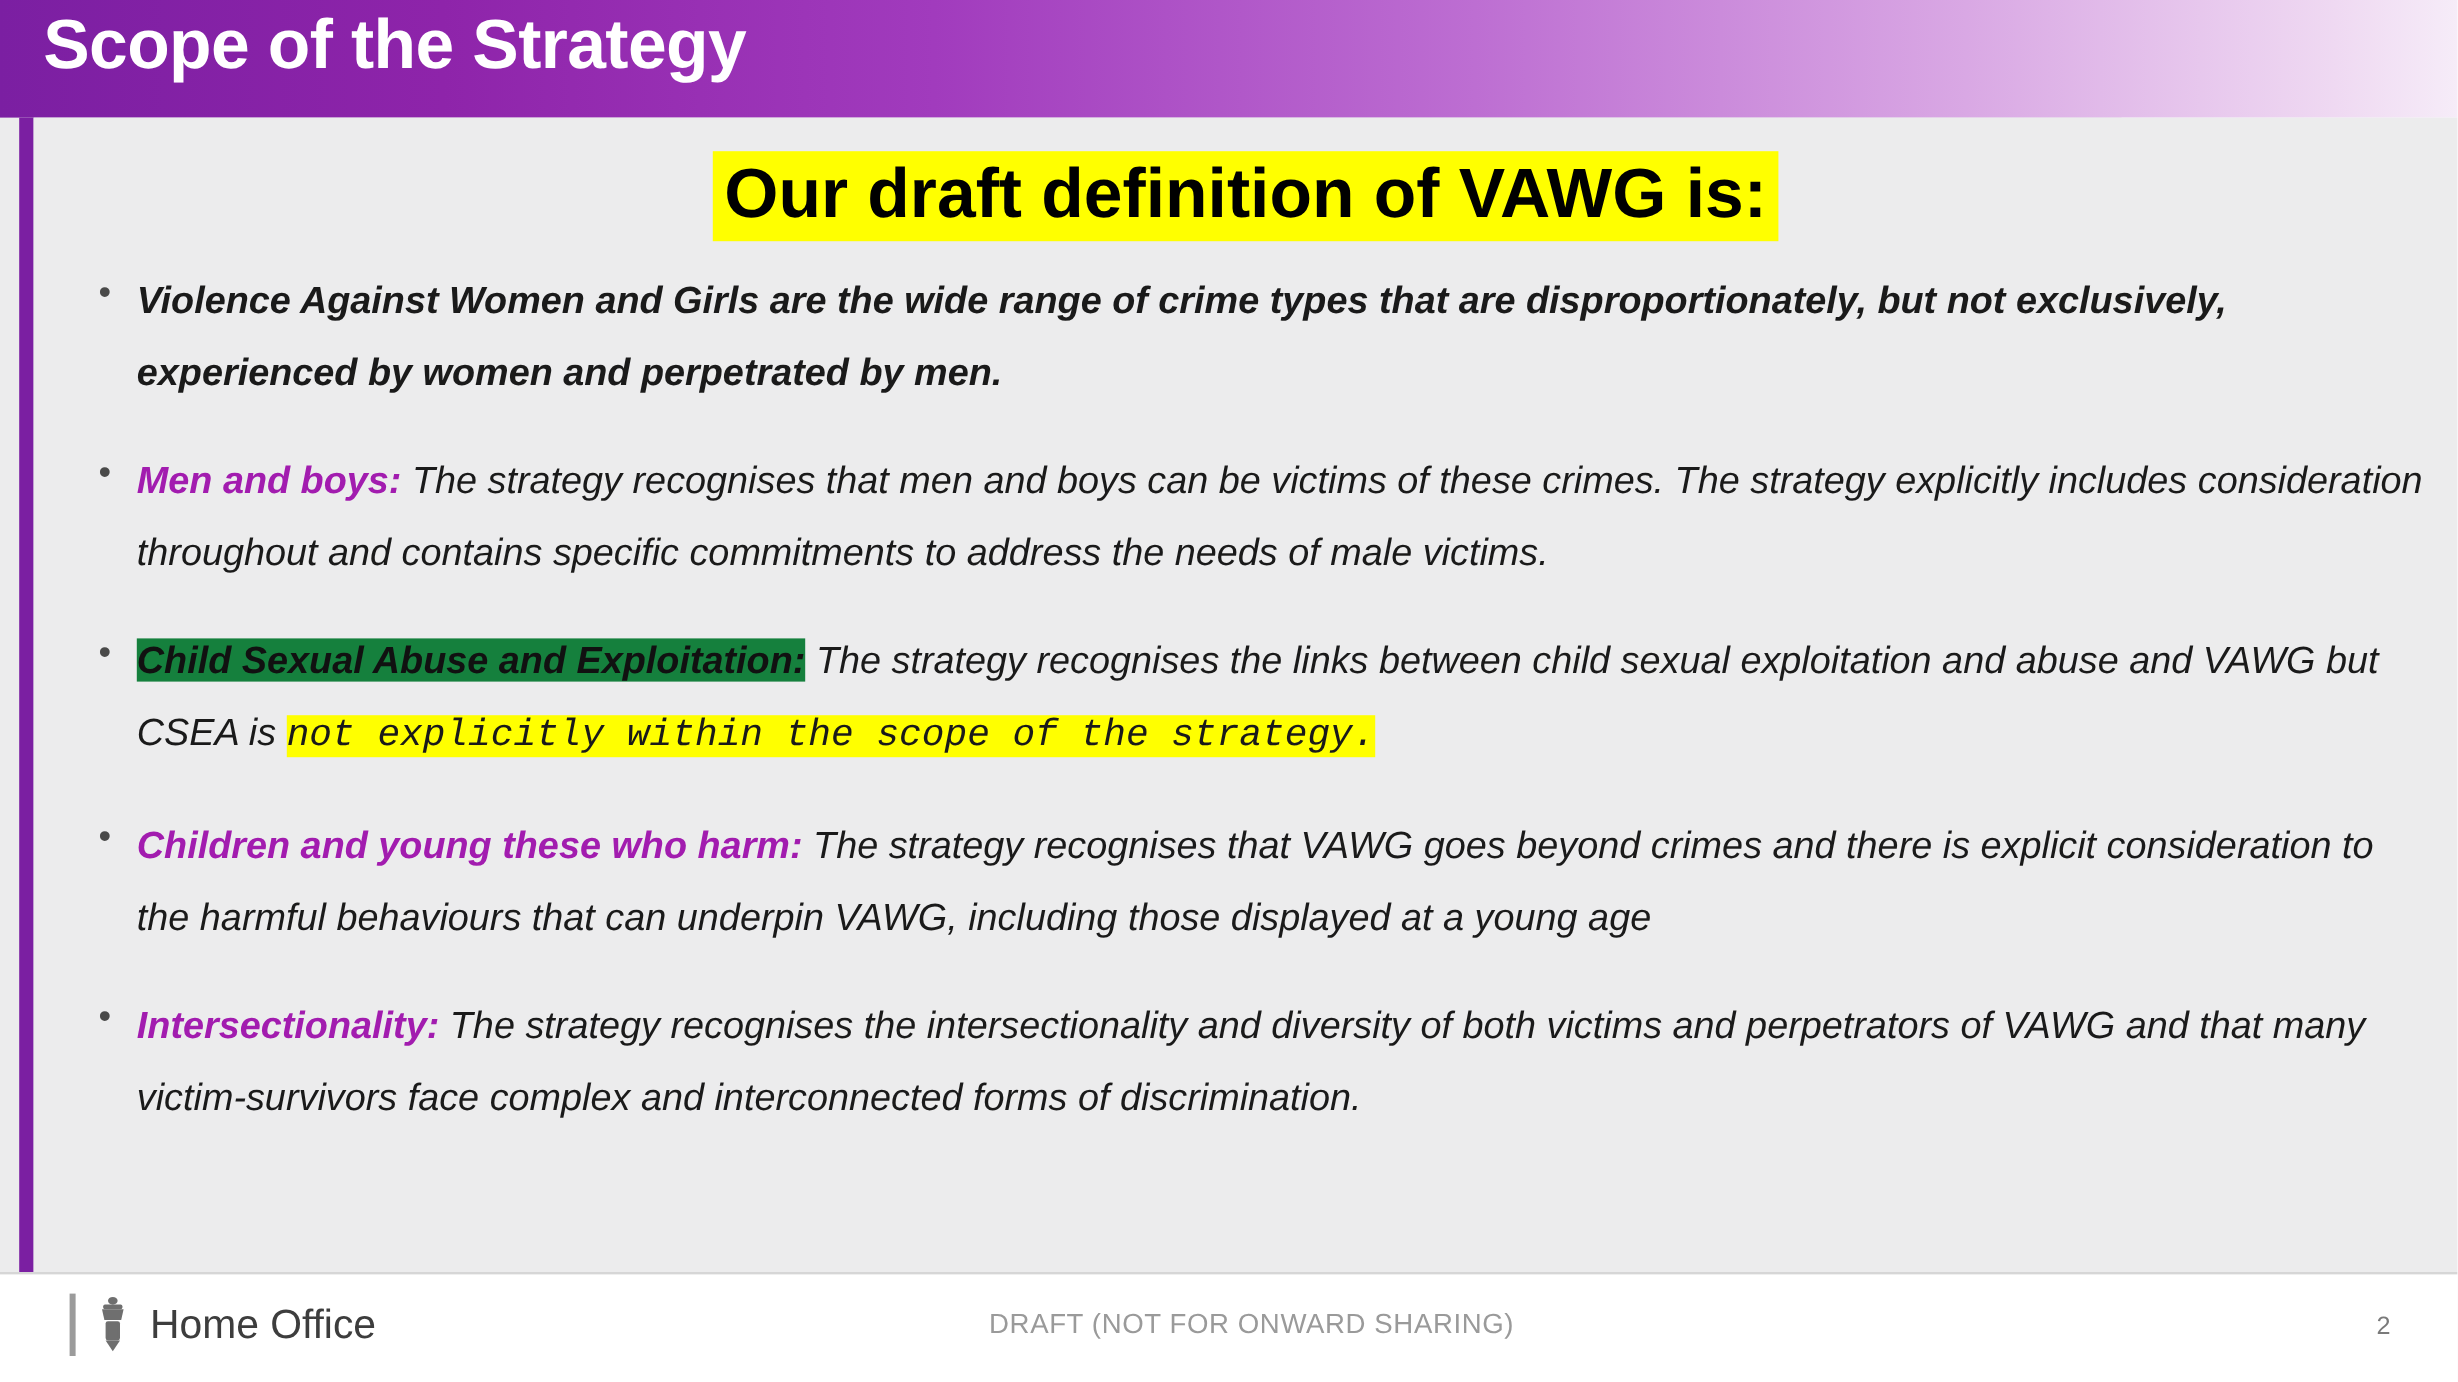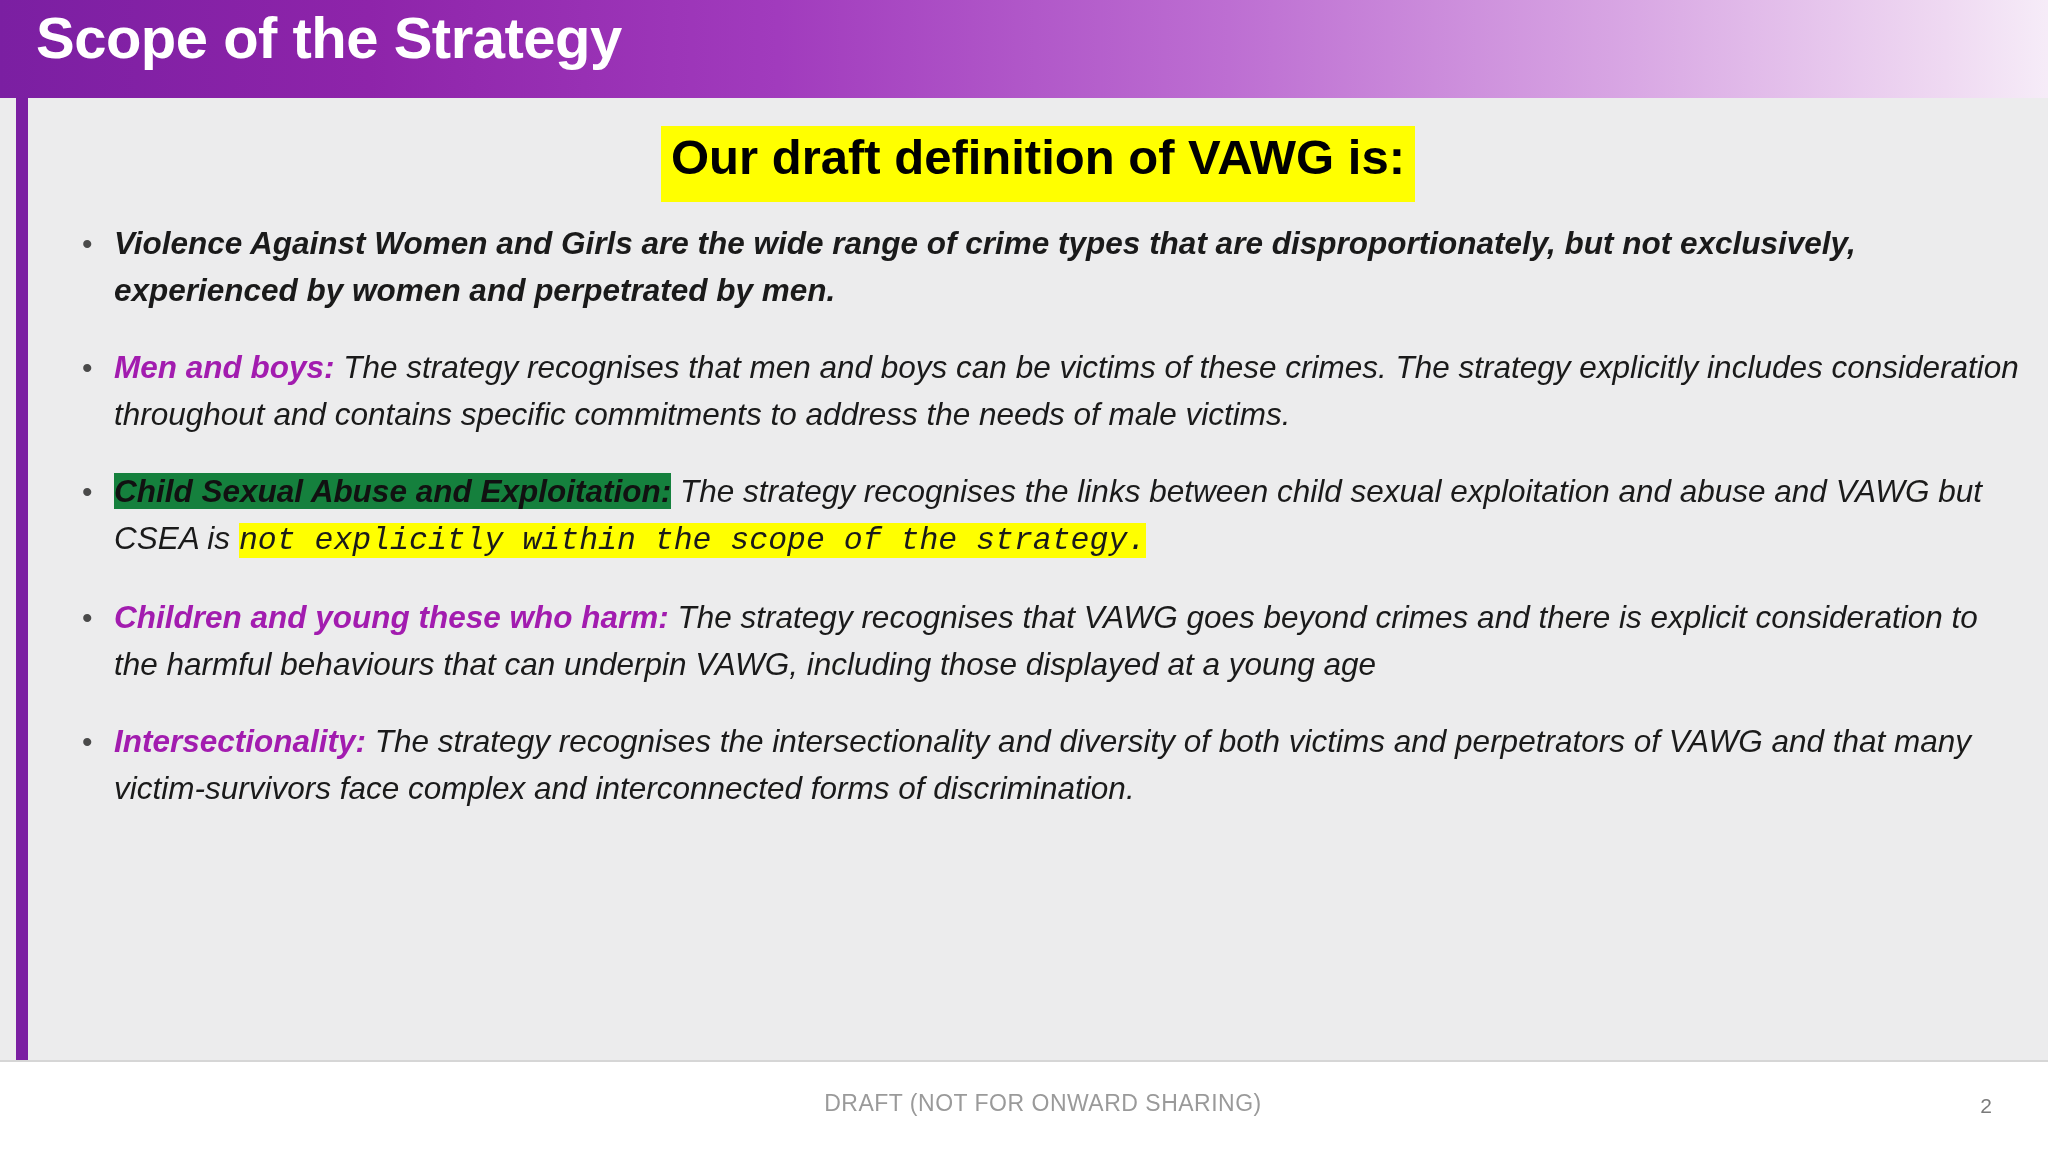--- a/index.html
+++ b/index.html
@@ -61,23 +61,23 @@
     position: absolute;
     top: 28px;
     left: 0;
     width: 100%;
     text-align: center;
   }
   .definition-heading span {
     display: inline-block;
     background: #ffff00;
     color: #000000;
-    font-size: 49px;
-    font-weight: bold;
-    padding: 3px 10px 17px 10px;
+    font-size: 58px;
+    font-weight: bold;
+    padding: 3px 10px 5px 10px;
     font-family: "Liberation Sans", sans-serif;
     line-height: 1.15;
   }
   .bullets {
     position: absolute;
     top: 122px;
     left: 46px;
     width: 1950px;
   }
   .bullet {
@@ -91,21 +91,21 @@
     color: #4a4a4a;
     font-size: 30px;
     line-height: 47px;
     text-align: left;
     padding-left: 8px;
     box-sizing: border-box;
   }
   .bullet-text {
     flex: 1 1 auto;
     font-size: 31.5px;
-    line-height: 47px;
+    line-height: 60px;
     color: #1a1a1a;
     font-style: italic;
     font-family: "Liberation Sans", sans-serif;
   }
   .bullet-text.bold-all {
     font-weight: bold;
   }
   .lead-bold {
     font-weight: bold;
     font-style: italic;
@@ -239,18 +239,33 @@
           <span class="lead-purple">Intersectionality:</span><span> The strategy recognises the intersectionality and diversity of both victims and perpetrators of VAWG and that many victim-survivors face complex and interconnected forms of discrimination.</span>
         </div>
       </div>
 
     </div>
   </div>
 
   <div class="footer">
     <div class="footer-rule"></div>
 
+    <div class="footer-logo">
+      <div class="bar"></div>
+      <svg class="crest" viewBox="0 0 34 50" xmlns="http://www.w3.org/2000/svg">
+        <g fill="#6f6f6f">
+          <ellipse cx="17" cy="5" rx="4" ry="3.2"></ellipse>
+          <rect x="9" y="8" width="16" height="4" rx="1.5"></rect>
+          <path d="M8 12 h18 l-2 9 h-14 z"></path>
+          <rect x="11" y="22" width="12" height="16" rx="2"></rect>
+          <path d="M11 38 h12 l-6 9 z"></path>
+          <rect x="13.5" y="24" width="1.6" height="12"></rect>
+          <rect x="19" y="24" width="1.6" height="12"></rect>
+        </g>
+      </svg>
+      <div class="footer-logo-text">Home Office</div>
+    </div>
 
     <div class="footer-center">DRAFT (NOT FOR ONWARD SHARING)</div>
     <div class="footer-page">2</div>
   </div>
 
 </div>
 
 </body></html>

